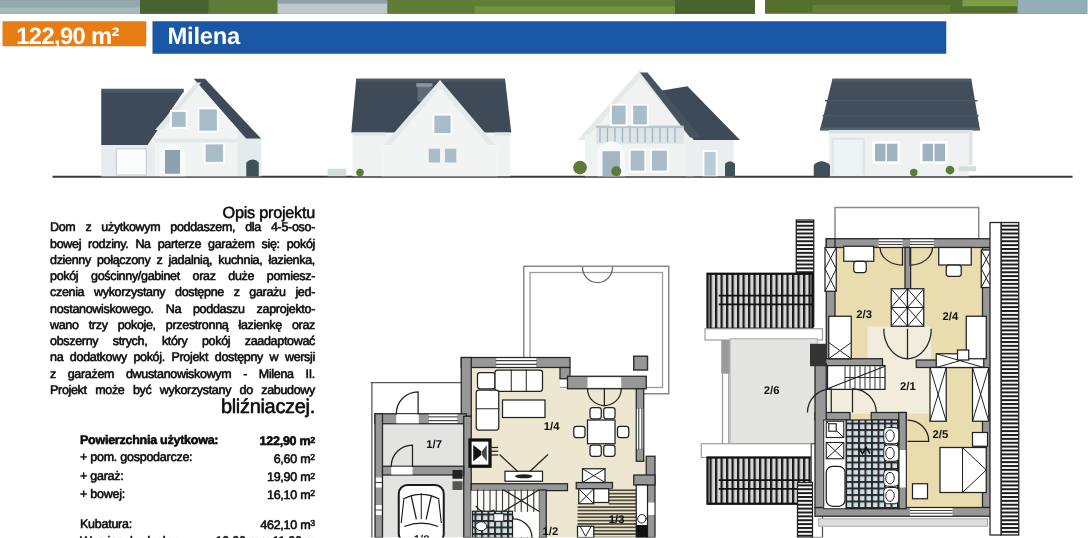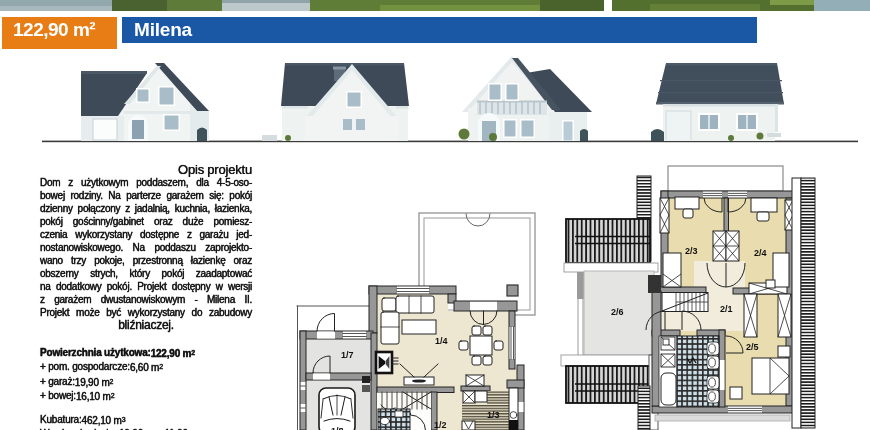--- a/index.html
+++ b/index.html
@@ -1,36 +1,36 @@
 <!DOCTYPE html>
 <html><head>
 <meta charset="utf-8">
 <style>
   html,body{margin:0;padding:0;}
   body{width:870px;height:430px;overflow:hidden;background:#fff;
        font-family:"Liberation Sans",sans-serif;position:relative;}
   #page{position:absolute;left:0;top:0;width:870px;height:430px;transform:translateZ(0);}
   .abs{position:absolute;}
   
-  #obar{left:2px;top:17px;width:115px;height:32px;background:#e87d15;color:#fff;
+  #obar{left:2px;top:17px;width:115px;height:20px;background:#e87d15;color:#fff;
         font-weight:bold;font-size:19px;line-height:25px;padding-left:11px;
         box-sizing:border-box;letter-spacing:-0.5px;}
   #bbar{left:122px;top:17px;width:635px;height:26px;background:#1a58a5;color:#fff;
         font-weight:bold;font-size:19px;line-height:25px;padding-left:12px;
         box-sizing:border-box;letter-spacing:-0.2px;}
   
   #opis{left:40px;top:163px;width:212px;color:#101010;
         text-shadow:0 0 0.7px #222;}
   #opis .h{font-weight:normal;font-size:13px;line-height:13px;letter-spacing:-0.2px;text-align:right;-webkit-text-stroke:0.2px #1a1a1a;}
   #opis .l{font-size:10px;line-height:13px;text-align:justify;text-align-last:justify;
            letter-spacing:-0.25px;white-space:nowrap;-webkit-text-stroke:0.3px #1a1a1a;}
-  #opis .ll{font-size:12px;line-height:13px;text-align:center;letter-spacing:-0.25px;-webkit-text-stroke:0.3px #1a1a1a;}
+  #opis .ll{font-size:16px;line-height:13px;text-align:right;letter-spacing:-0.25px;-webkit-text-stroke:0.3px #1a1a1a;}
   #tbl{left:40px;top:346px;width:212px;color:#101010;font-size:10px;line-height:13.4px;
        text-shadow:0 0 0.7px #222;}
-  #tbl .r{display:flex;justify-content:flex-start;letter-spacing:-0.2px;-webkit-text-stroke:0.3px #1a1a1a;}
+  #tbl .r{display:flex;justify-content:space-between;letter-spacing:-0.2px;margin-left:24px;-webkit-text-stroke:0.3px #1a1a1a;}
   #tbl .b{font-weight:bold;}
   #tbl .gap{height:9px;}
   sup{font-size:7px;vertical-align:2px;}
 </style>
 </head>
 <body>
 <div id="page">
 <svg class="abs" style="left:0;top:0" width="870" height="430" viewBox="0 0 870 430">
  <defs>
   <pattern id="hatchH" width="4" height="2.7" patternUnits="userSpaceOnUse">

